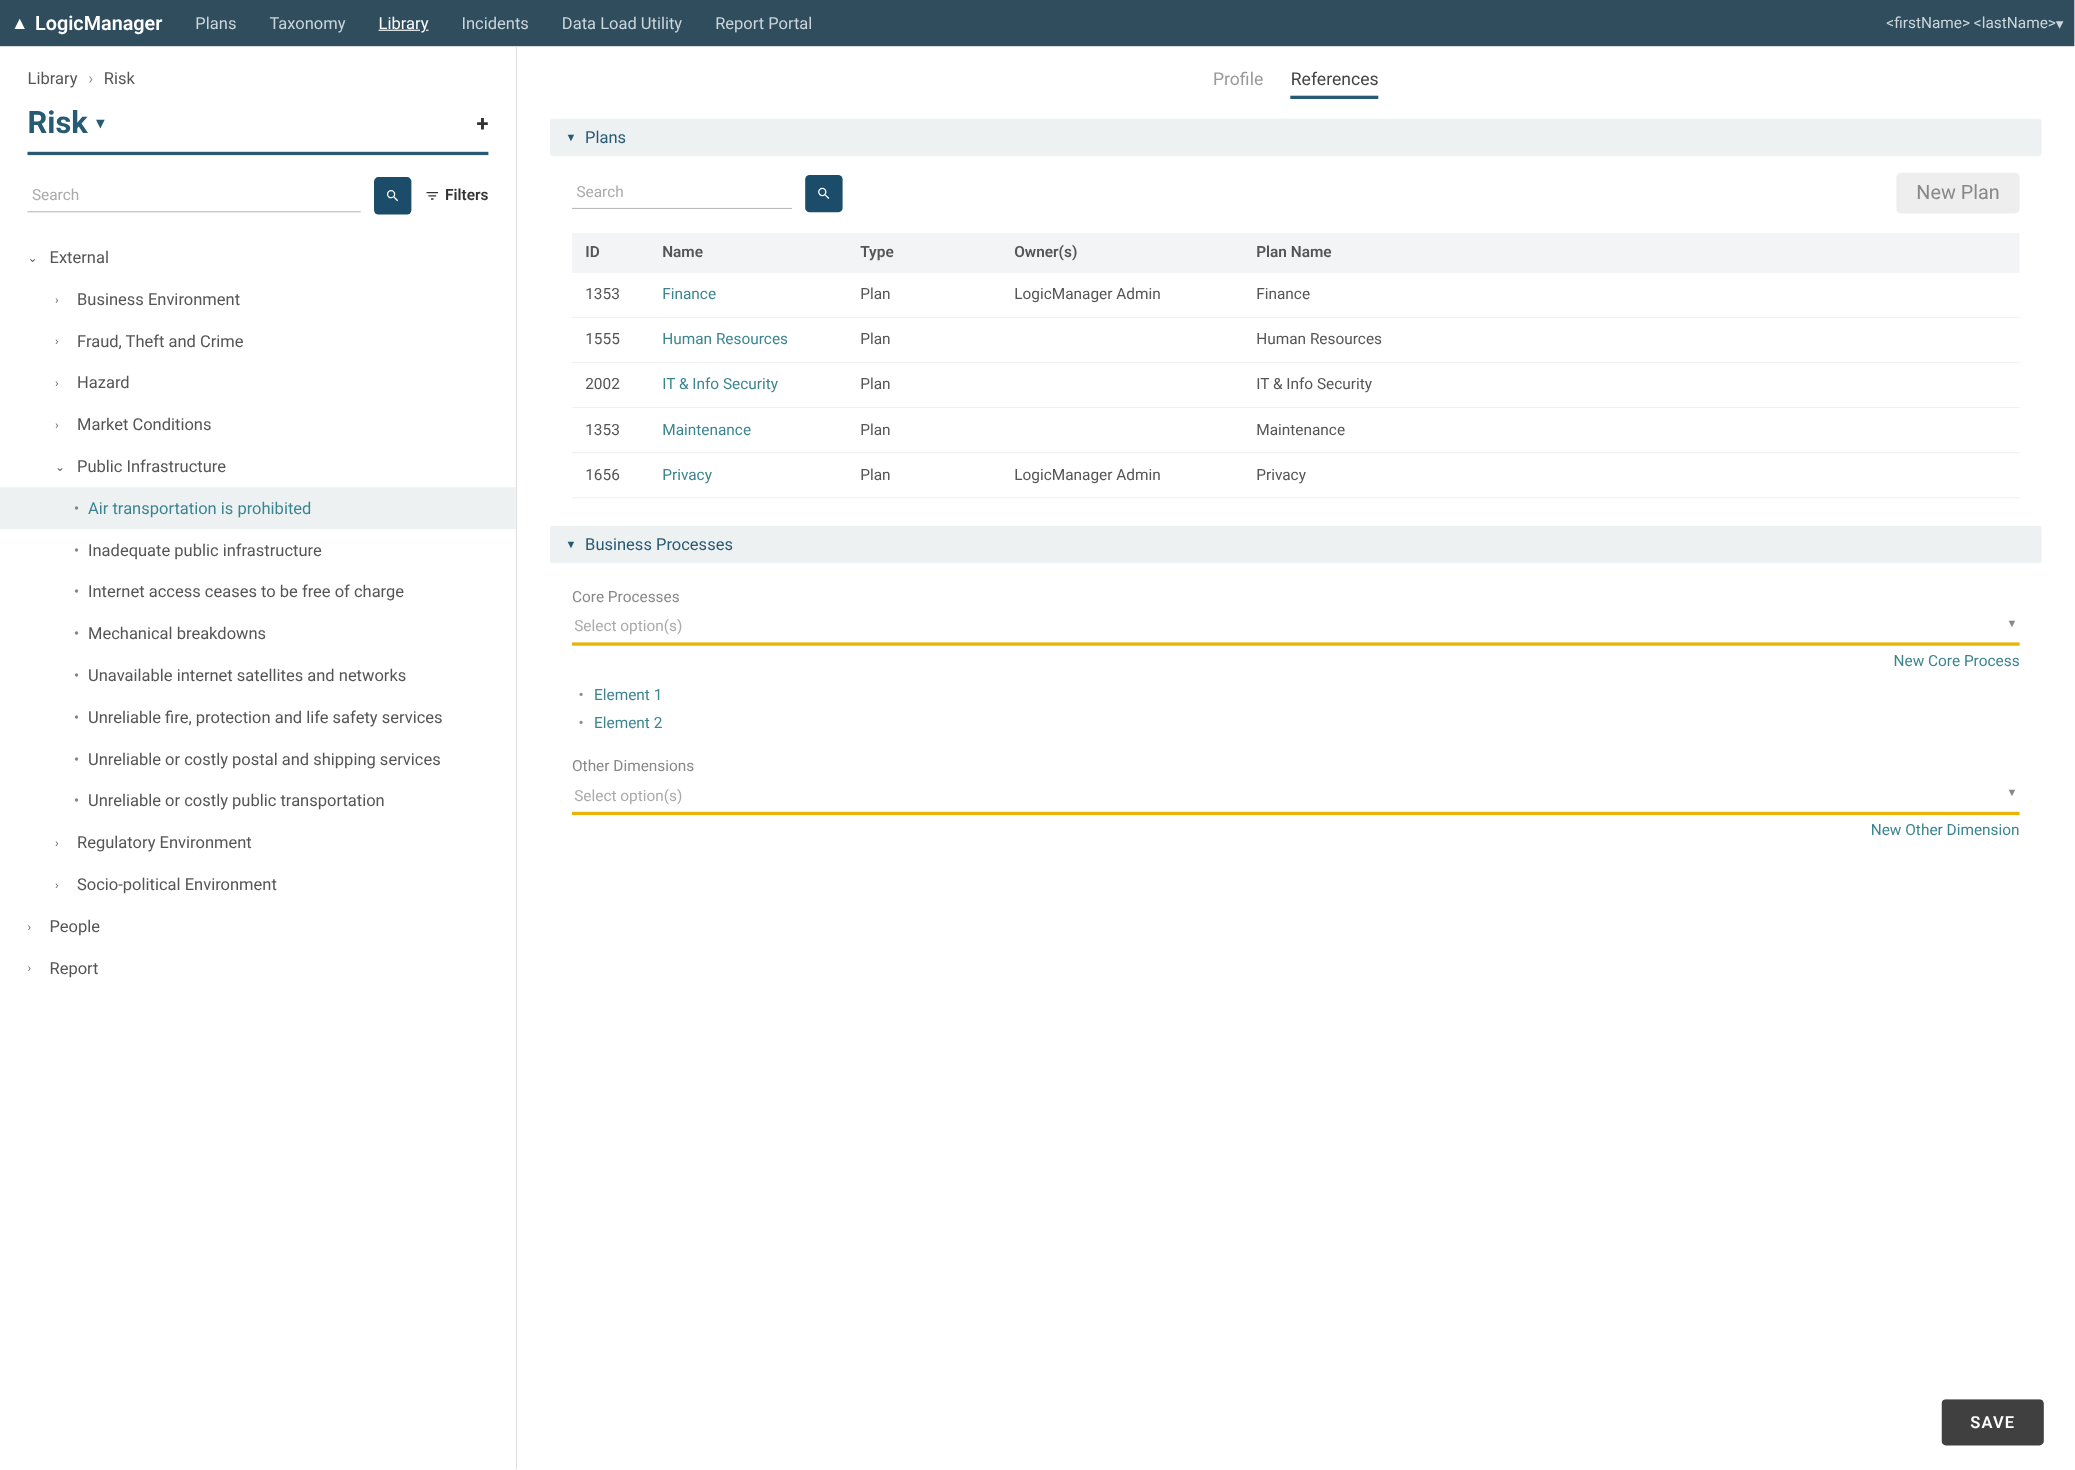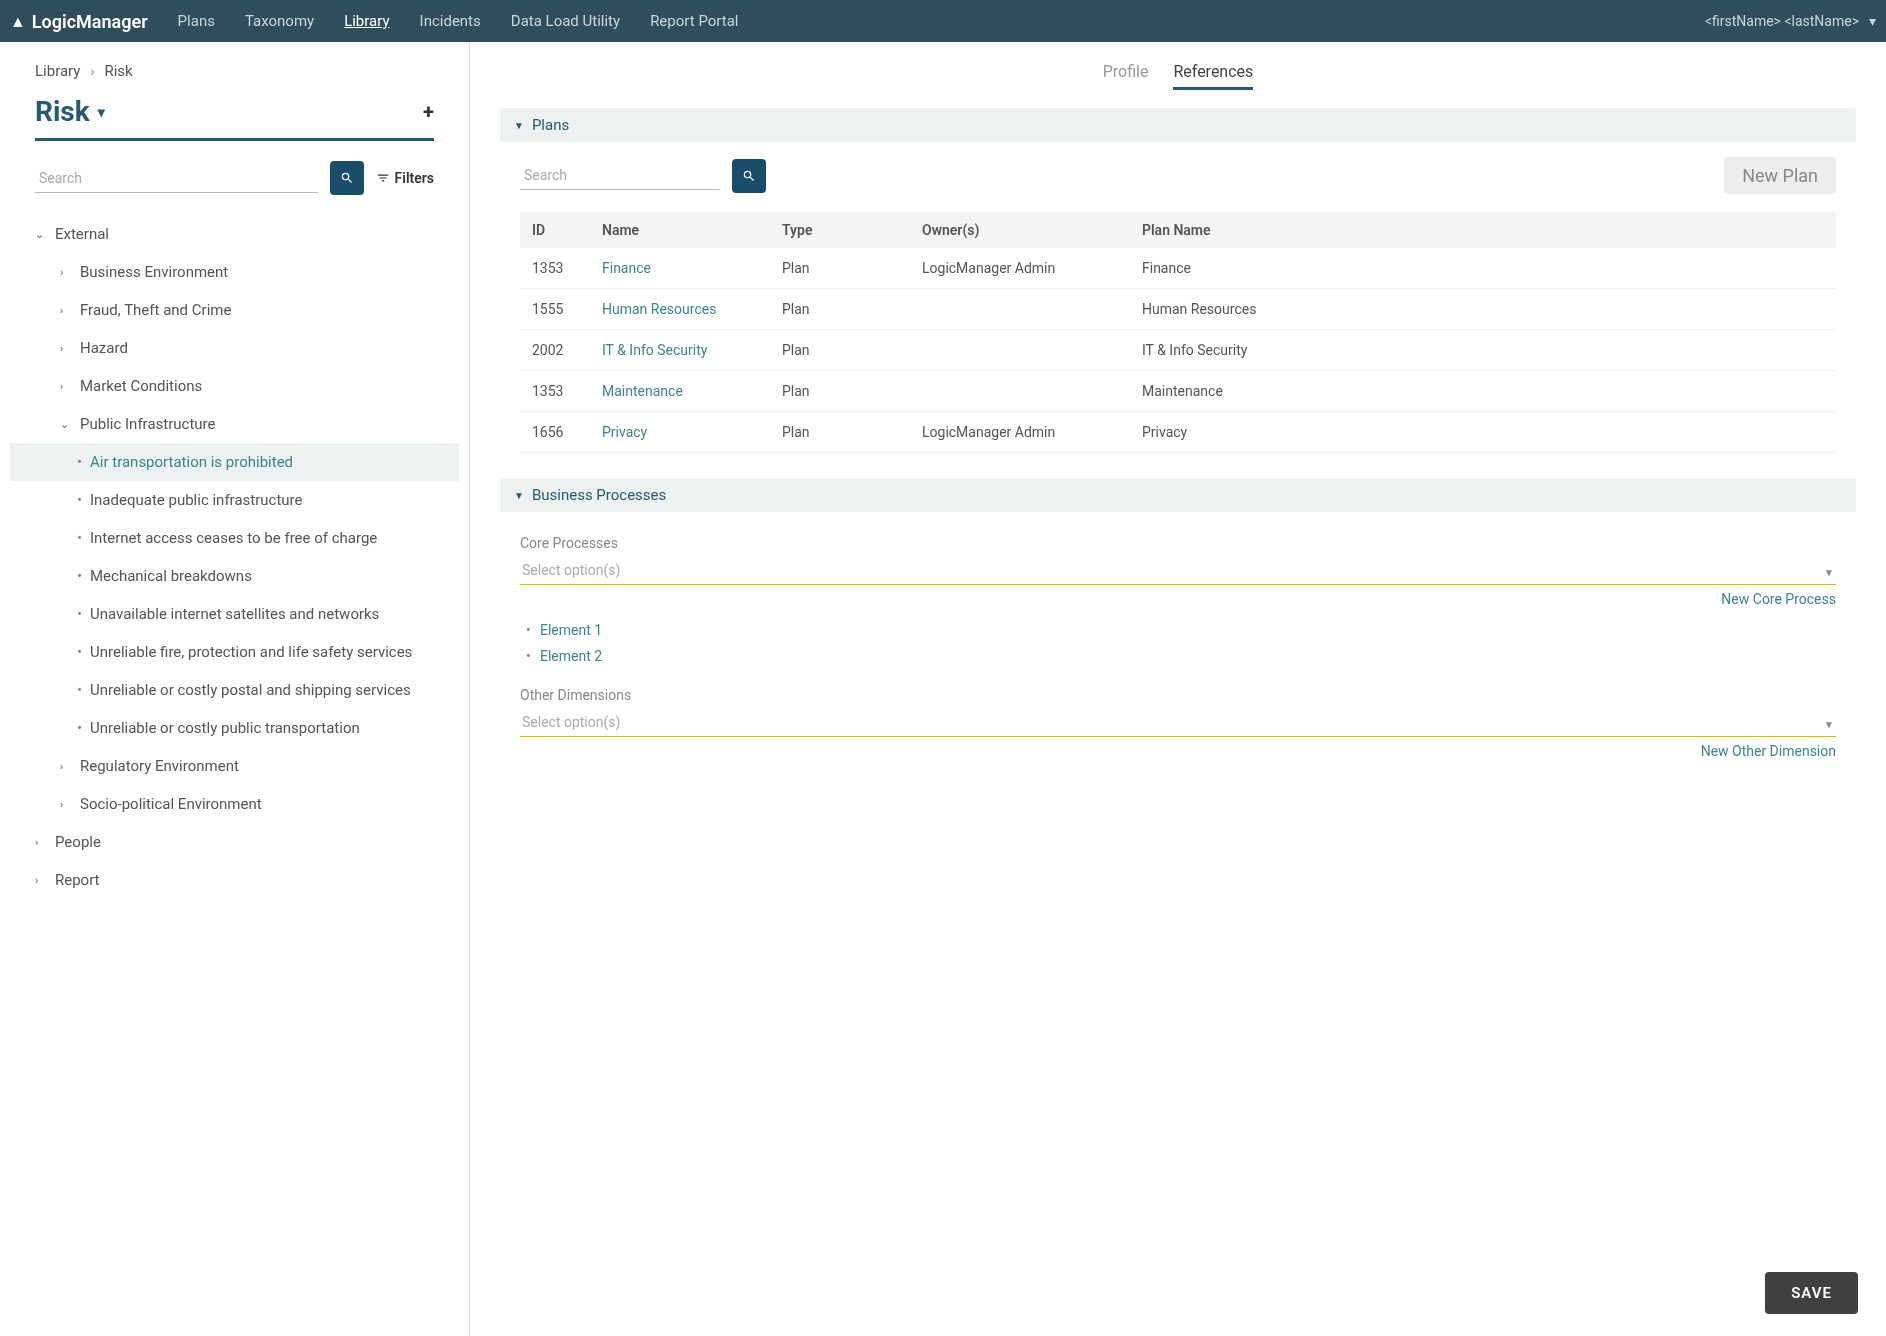--- a/index.html
+++ b/index.html
@@ -5,25 +5,25 @@
 * { margin:0; padding:0; box-sizing:border-box; font-family:-apple-system,BlinkMacSystemFont,"Segoe UI",Roboto,sans-serif; }
 body { background:#fff; color:#333; font-size:15px; }
 
 
 .topnav { background:#2f4d5d; color:#cbd5db; height:42px; display:flex; align-items:center; padding:0 10px; }
 .brand { color:#fff; font-weight:600; font-size:18px; display:flex; align-items:center; gap:6px; margin-right:30px; }
 .brand-icon { font-size:16px; }
 .topnav-items { display:flex; gap:30px; flex:1; }
 .topnav-item { color:#cbd5db; font-size:15px; cursor:pointer; }
 .topnav-item.active { color:#fff; text-decoration:underline; }
-.user-menu { color:#cbd5db; font-size:14px; display:flex; align-items:center; gap:10px; cursor:pointer; }
+.user-menu { color:#cbd5db; font-size:14px; display:flex; align-items:center; gap:0; cursor:pointer; }
 
 
 .layout { display:flex; height:calc(100vh - 42px); }
-.left-panel { width:470px; border-right:1px solid #e0e0e0; padding:20px 35px; overflow-y:auto; position:relative; }
+.left-panel { width:470px; border-right:1px solid #e0e0e0; padding:20px 25px; overflow-y:auto; position:relative; }
 .main-panel { flex:1; padding:20px 30px 80px 30px; overflow-y:auto; position:relative; }
 
 
 .breadcrumb { color:#555; font-size:15px; margin-bottom:15px; }
 .breadcrumb span { color:#555; }
 .breadcrumb .sep { color:#999; margin:0 6px; }
 
 
 .heading-row { display:flex; align-items:center; justify-content:space-between; border-bottom:3px solid #275a73; padding-bottom:10px; margin-bottom:20px; }
 .heading-title { color:#275a73; font-size:28px; font-weight:700; display:flex; align-items:center; gap:8px; cursor:pointer; }
@@ -69,21 +69,21 @@
 .table-row { display:flex; padding:12px 12px; border-bottom:1px solid #f0f0f0; font-size:14px; color:#555; }
 .col-id { width:70px; }
 .col-name { width:180px; }
 .col-type { width:140px; }
 .col-owner { width:220px; }
 .col-plan { flex:1; }
 .link-cell { color:#3b8590; cursor:pointer; }
 
 
 .bp-label { color:#888; font-size:14px; margin-bottom:5px; margin-top:8px; }
-.bp-select { width:100%; border:none; border-bottom:1px solid #eab308; padding:6px 2px; color:#aaa; font-size:14px; background:transparent; display:flex; justify-content:space-between; align-items:flex-end; cursor:pointer;gap:37px; }
+.bp-select { width:100%; border:none; border-bottom:3px solid #eab308; padding:6px 2px; color:#aaa; font-size:14px; background:transparent; display:flex; justify-content:space-between; align-items:flex-start; cursor:pointer;gap:37px; }
 .bp-action { text-align:right; color:#3b8590; font-size:14px; margin-top:6px; cursor:pointer; }
 .bp-elements { list-style:none; padding:10px 0 10px 20px; }
 .bp-elements li { color:#3b8590; font-size:14px; padding:5px 0; position:relative; cursor:pointer; }
 .bp-elements li::before { content:"•"; position:absolute; left:-14px; color:#888; }
 
 
 .save-btn { position:fixed; bottom:22px; right:28px; background:#404040; color:#fff; border:none; padding:12px 26px; font-size:15px; font-weight:600; border-radius:4px; cursor:pointer; letter-spacing:1px; }
 
 
 .svg-icon { width:14px; height:14px; fill:currentColor; }

